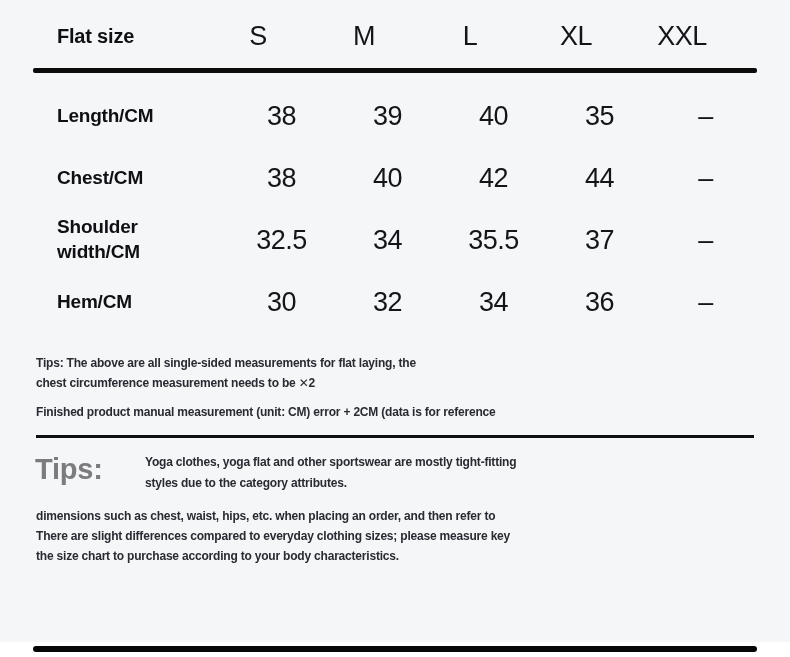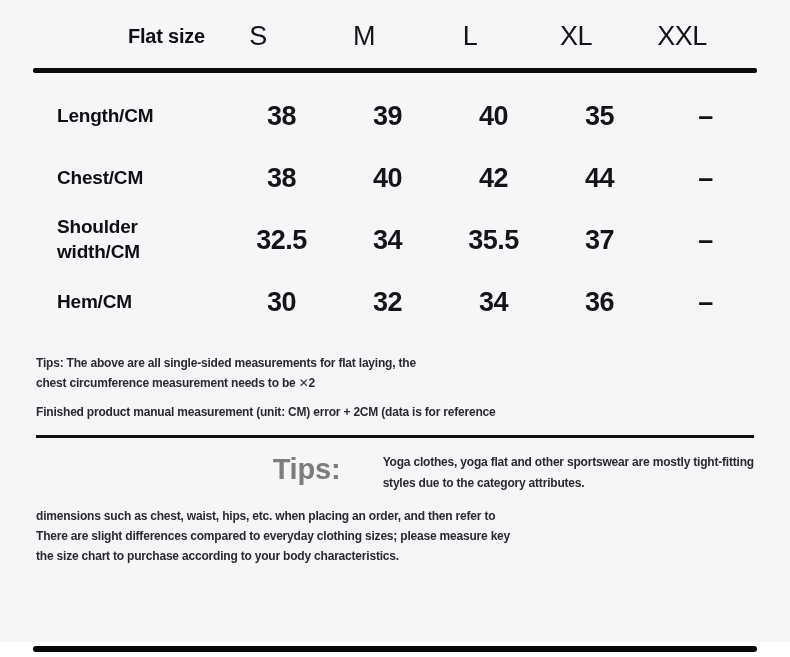--- a/index.html
+++ b/index.html
@@ -13,37 +13,37 @@
   }
   .gray-area {
     position:absolute; top:0; left:0; width:790px; height:642px;
     background:#f4f6f8;
   }
   .content { position:absolute; top:0; left:0; width:790px; }
 
   
   .t-grid { display:grid; grid-template-columns:148px repeat(5,1fr); align-items:center; }
   .header-row { margin:14px 55px 0 57px; height:44px; }
-  .flat-size-label { font-size:20px; font-weight:700; color:#101014; letter-spacing:-0.2px;text-align:right; }
+  .flat-size-label { font-size:20px; font-weight:700; color:#101014; letter-spacing:-0.2px; }
   .size-head { font-size:27px; font-weight:500; text-align:center; color:#141419; letter-spacing:-0.5px; }
   .thick-line { margin:10px 33px 0 33px; height:5px; background:#0b0b0b; border-radius:2px; }
   .rows { margin:12px 55px 0 57px; }
   .t-row { height:62px;gap:47px; }
   .row-label { font-size:19px; font-weight:700; color:#101014; line-height:1.3; letter-spacing:-0.2px; max-width:120px; }
-  .cell { font-size:27px; font-weight:700; text-align:center; color:#141419; letter-spacing:-0.5px; }
+  .cell { font-size:27px; font-weight:400; text-align:center; color:#141419; letter-spacing:-0.5px; }
 
   
   .note { margin:0 36px; }
   .note-line { font-size:12px; font-weight:700; color:#2a2a31; line-height:20px; letter-spacing:-0.2px; white-space:nowrap; }
   .note-1 { margin-top:20px; }
   .note-2 { margin-top:9px; }
 
   .divider { margin:13px 36px 0 36px; height:3px; background:#101010; }
 
-  .tips-section { display:flex; align-items:flex-start; margin:13px 36px 0 35px;justify-content:flex-end; }
+  .tips-section { display:flex; align-items:flex-start; margin:13px 36px 0 35px; }
   .tips-label { width:110px; font-size:29px; font-weight:700; color:#7c7c7e; letter-spacing:-0.2px; padding-top:2px; }
   .tips-text { padding-top:1px; }
   .tips-text .note-line { line-height:21px; }
 
   .footer-note { margin-top:12px; }
 
   .bottom-bar {
     position:absolute; left:33px; bottom:5px; width:724px; height:6px;
     background:#060606; border-radius:3px;
   }

